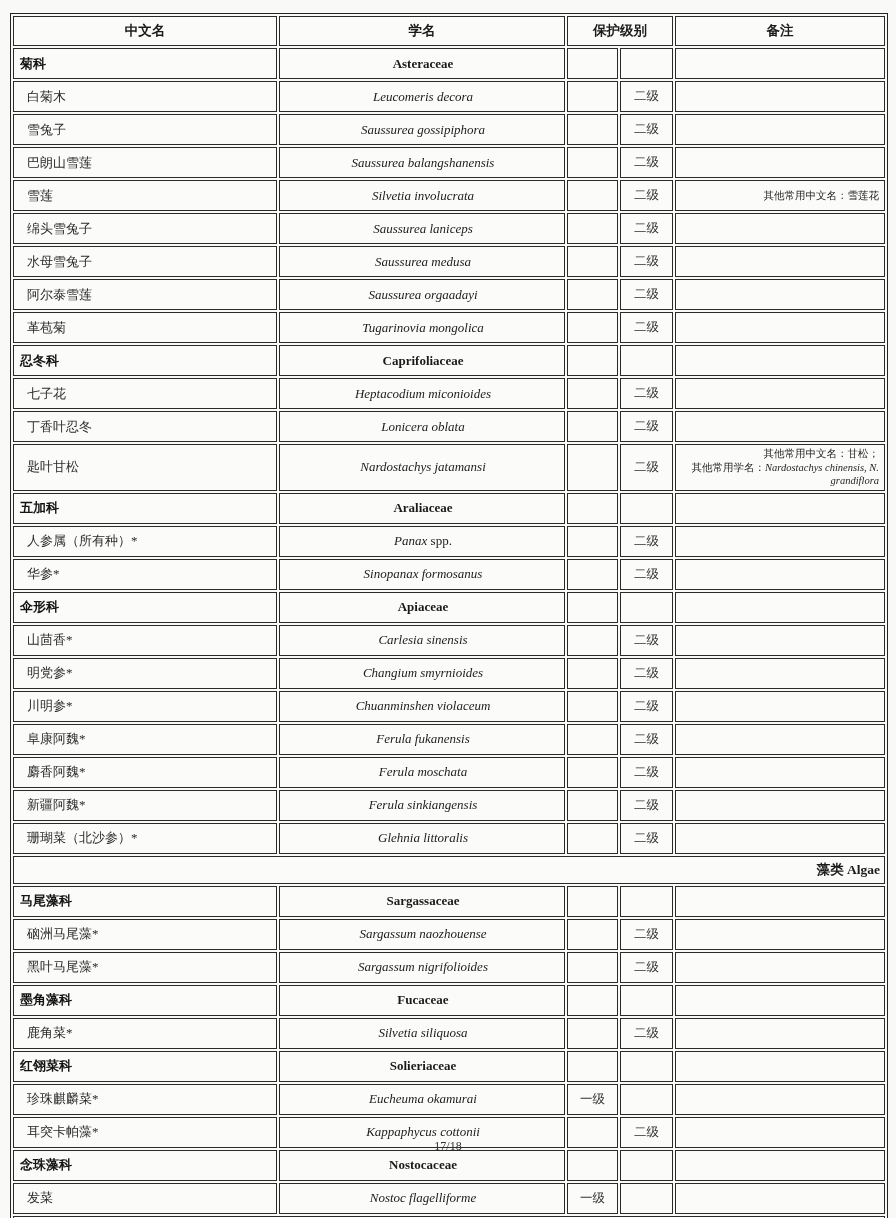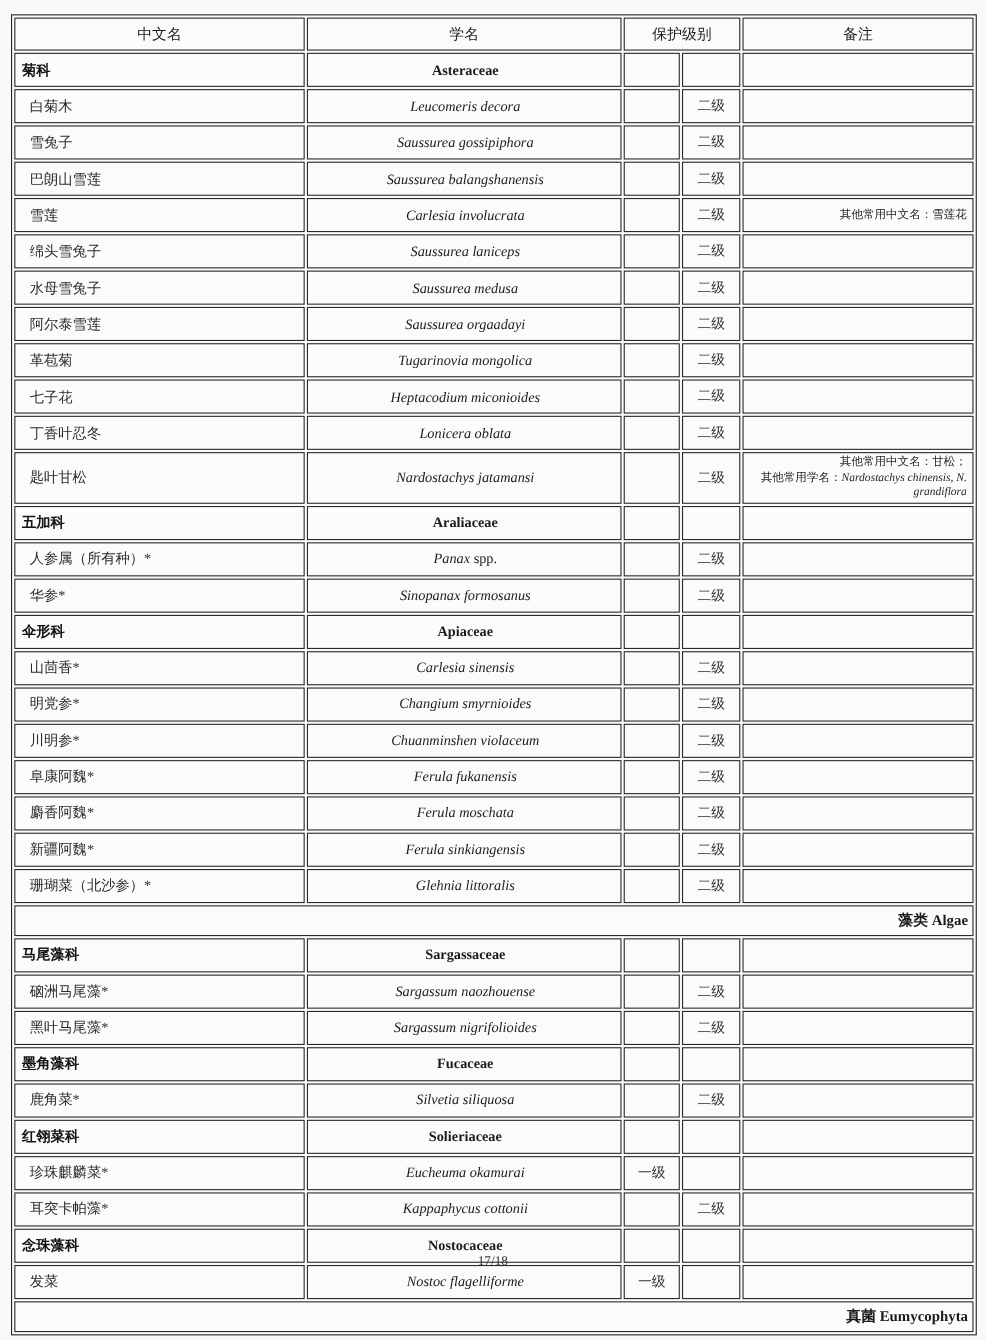--- a/index.html
+++ b/index.html
@@ -29,21 +29,21 @@
   }
   th, td {
     border: 1px solid #2a2a2a;
     background: #fbfbf9;
     overflow: hidden;
     vertical-align: middle;
   }
   th {
     height: 26px;
     font-size: 13.5px;
-    font-weight: normal;
+    font-weight: bold;
     padding: 1px 6px;
   }
   td { height: 25px; font-size: 13px; padding: 0 4px; }
   td.cn  { padding-left: 13px; text-align: left; color: #2b2b2b; }
   td.sci { padding-left: 6px;  text-align: center; }
   td.sci i { font-style: italic; }
   tr.family-row td.cn  { font-weight: bold; padding-left: 6px; color: #141414; }
   tr.family-row td.sci { font-weight: bold; }
   td.lv { text-align: center; font-size: 12.5px; color: #2e2e2e; padding: 0 1px; }
   td.note {
@@ -116,21 +116,21 @@
         </tr>
         <tr class="species-row">
           <td class="cn">巴朗山雪莲</td>
           <td class="sci"><i>Saussurea balangshanensis</i></td>
           <td class="lv"></td>
           <td class="lv">二级</td>
           <td class="note"></td>
         </tr>
         <tr class="species-row">
           <td class="cn">雪莲</td>
-          <td class="sci"><i>Carlesia involucrata</i></td>
+          <td class="sci"><i>Silvetia involucrata</i></td>
           <td class="lv"></td>
           <td class="lv">二级</td>
           <td class="note"><span>其他常用中文名：雪莲花</span></td>
         </tr>
         <tr class="species-row">
           <td class="cn">绵头雪兔子</td>
           <td class="sci"><i>Saussurea laniceps</i></td>
           <td class="lv"></td>
           <td class="lv">二级</td>
           <td class="note"></td>
@@ -147,20 +147,27 @@
           <td class="sci"><i>Saussurea orgaadayi</i></td>
           <td class="lv"></td>
           <td class="lv">二级</td>
           <td class="note"></td>
         </tr>
         <tr class="species-row">
           <td class="cn">革苞菊</td>
           <td class="sci"><i>Tugarinovia mongolica</i></td>
           <td class="lv"></td>
           <td class="lv">二级</td>
+          <td class="note"></td>
+        </tr>
+        <tr class="family-row">
+          <td class="cn">忍冬科</td>
+          <td class="sci">Caprifoliaceae</td>
+          <td class="lv"></td>
+          <td class="lv"></td>
           <td class="note"></td>
         </tr>
         <tr class="species-row">
           <td class="cn">七子花</td>
           <td class="sci"><i>Heptacodium miconioides</i></td>
           <td class="lv"></td>
           <td class="lv">二级</td>
           <td class="note"></td>
         </tr>
         <tr class="species-row">

